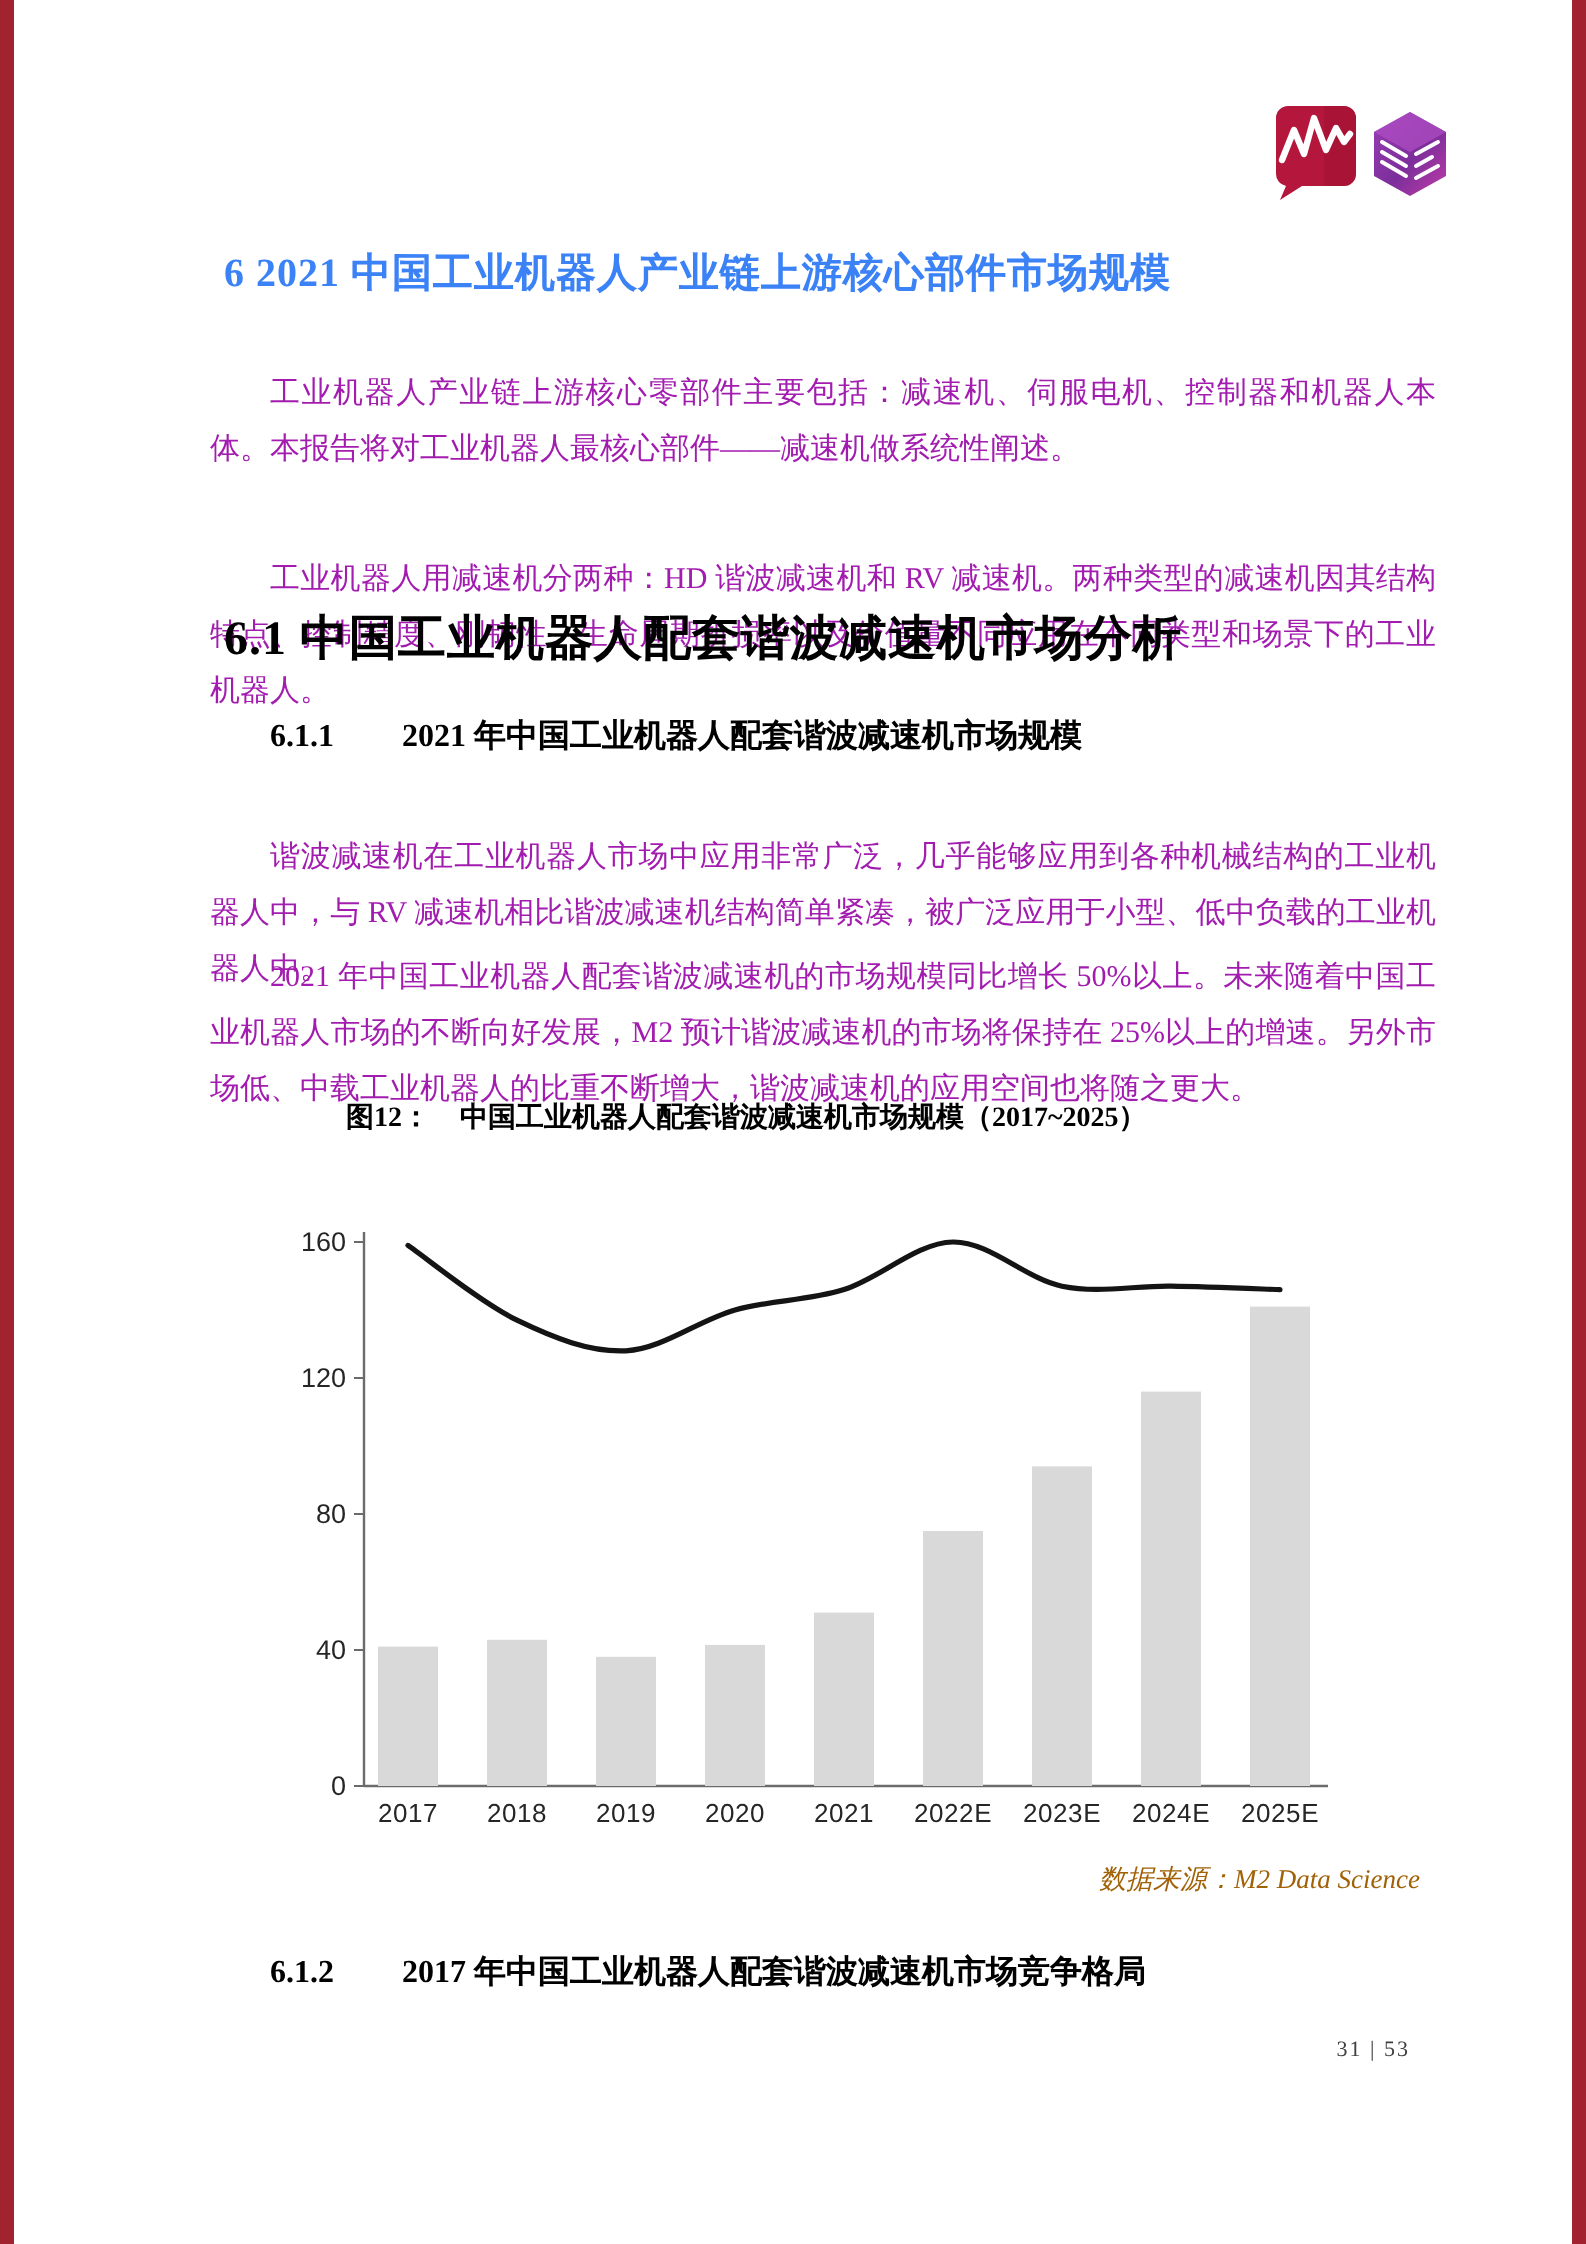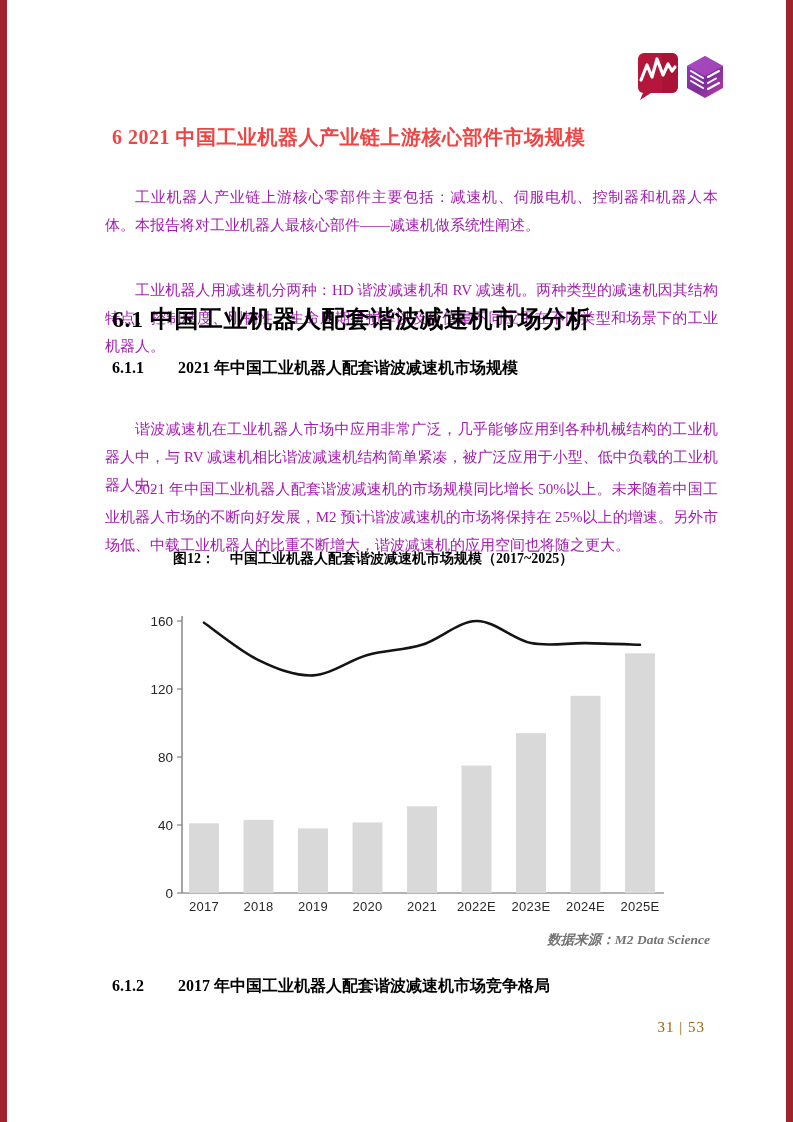--- a/index.html
+++ b/index.html
@@ -11,63 +11,63 @@
   .edge-bar{position:absolute;top:0;bottom:0;width:7px;background:#a12330;}
   .edge-bar.left{left:0;}
   .edge-bar.right{right:0;}
 
   .logo{position:absolute;}
   #logo-pulse{left:637px;top:52px;width:42px;height:48px;}
   #logo-cube{left:685px;top:55px;width:40px;height:44px;}
 
   .h1{
     position:absolute;left:112px;top:121px;width:620px;
-    font-size:20px;font-weight:bold;letter-spacing:.5px;line-height:32px;color:#ef4444;
+    font-size:20px;font-weight:bold;letter-spacing:.5px;line-height:32px;color:#3b82f6;
   }
   .para{
     position:absolute;left:105px;width:613px;
     font-size:15px;line-height:28px;text-align:justify;text-indent:2em;color:#a21caf;
   }
   #p1{top:168px;}
   #p2{top:232px;margin-top:44px;}
   .h2{
     position:absolute;left:112px;top:303px;
     font-size:24px;font-weight:bold;letter-spacing:.5px;color:#000;
   }
   .h3{
     position:absolute;left:112px;
     font-size:16px;font-weight:bold;color:#000;
   }
   #h311{top:358px;}
   #h312{top:976px;}
-  .h3 .h3-num{display:inline-block;min-width:66px;}
+  .h3 .h3-num{display:inline-block;min-width:66px;margin-left:23px;}
   #p3{top:400px;}
   #p4{top:460px;}
 
   .fig-caption{
     position:absolute;left:136px;top:550px;width:560px;
     font-size:14px;font-weight:bold;color:#000;
   }
   .fig-caption .cap-label{display:inline-block;min-width:57px;padding-left:37px;}
 
   #chart-wrap{position:absolute;left:150px;top:600px;width:560px;height:320px;}
   #chart-svg{width:560px;height:320px;display:block;}
   #chart-svg text{
     font-family:"Liberation Sans","DejaVu Sans",sans-serif;
     fill:#262626;
   }
 
   .source-line{
     position:absolute;left:105px;top:931px;width:605px;
-    text-align:right;font-size:13.5px;font-style:italic;font-weight:bold;color:#737373;
+    text-align:right;font-size:13.5px;font-style:italic;font-weight:normal;color:#a16207;
   }
 
   .footer-page{
     position:absolute;top:1019px;right:88px;
-    font-size:15px;color:#a16207;letter-spacing:1px;
+    font-size:11px;color:#404040;letter-spacing:1px;
   }
 </style>
 </head>
 <body>
 
 <div class="edge-bar left"></div>
 <div class="edge-bar right"></div>
 
 <svg id="logo-pulse" class="logo" viewBox="0 0 42 48">
   <path d="M7 1 h28 a6 6 0 0 1 6 6 v28 a6 6 0 0 1 -6 6 h-21 l-11 7 3-7 a6 6 0 0 1 -5-6 v-28 a6 6 0 0 1 6-6 z" fill="#b5163b"></path>

